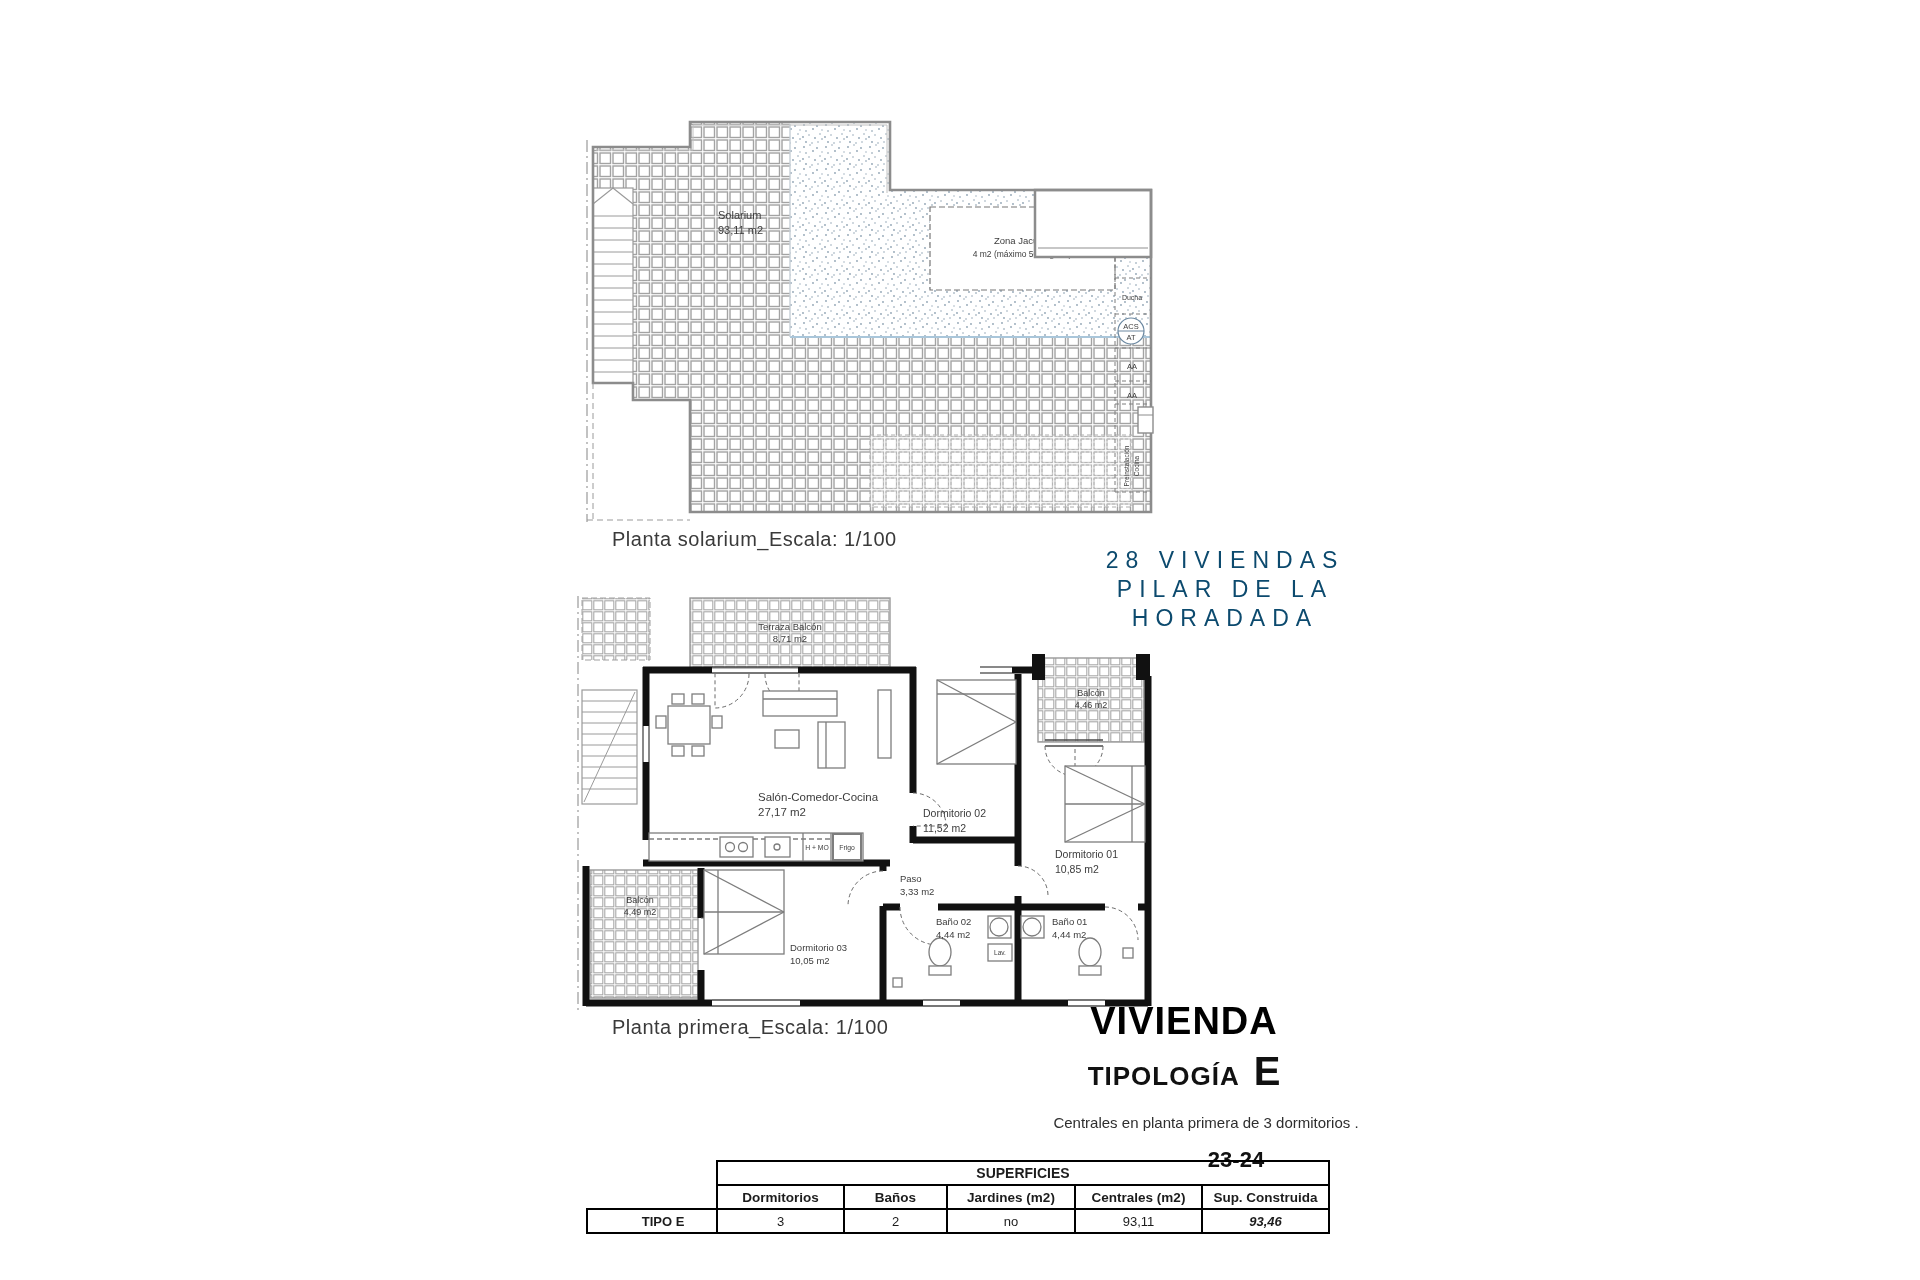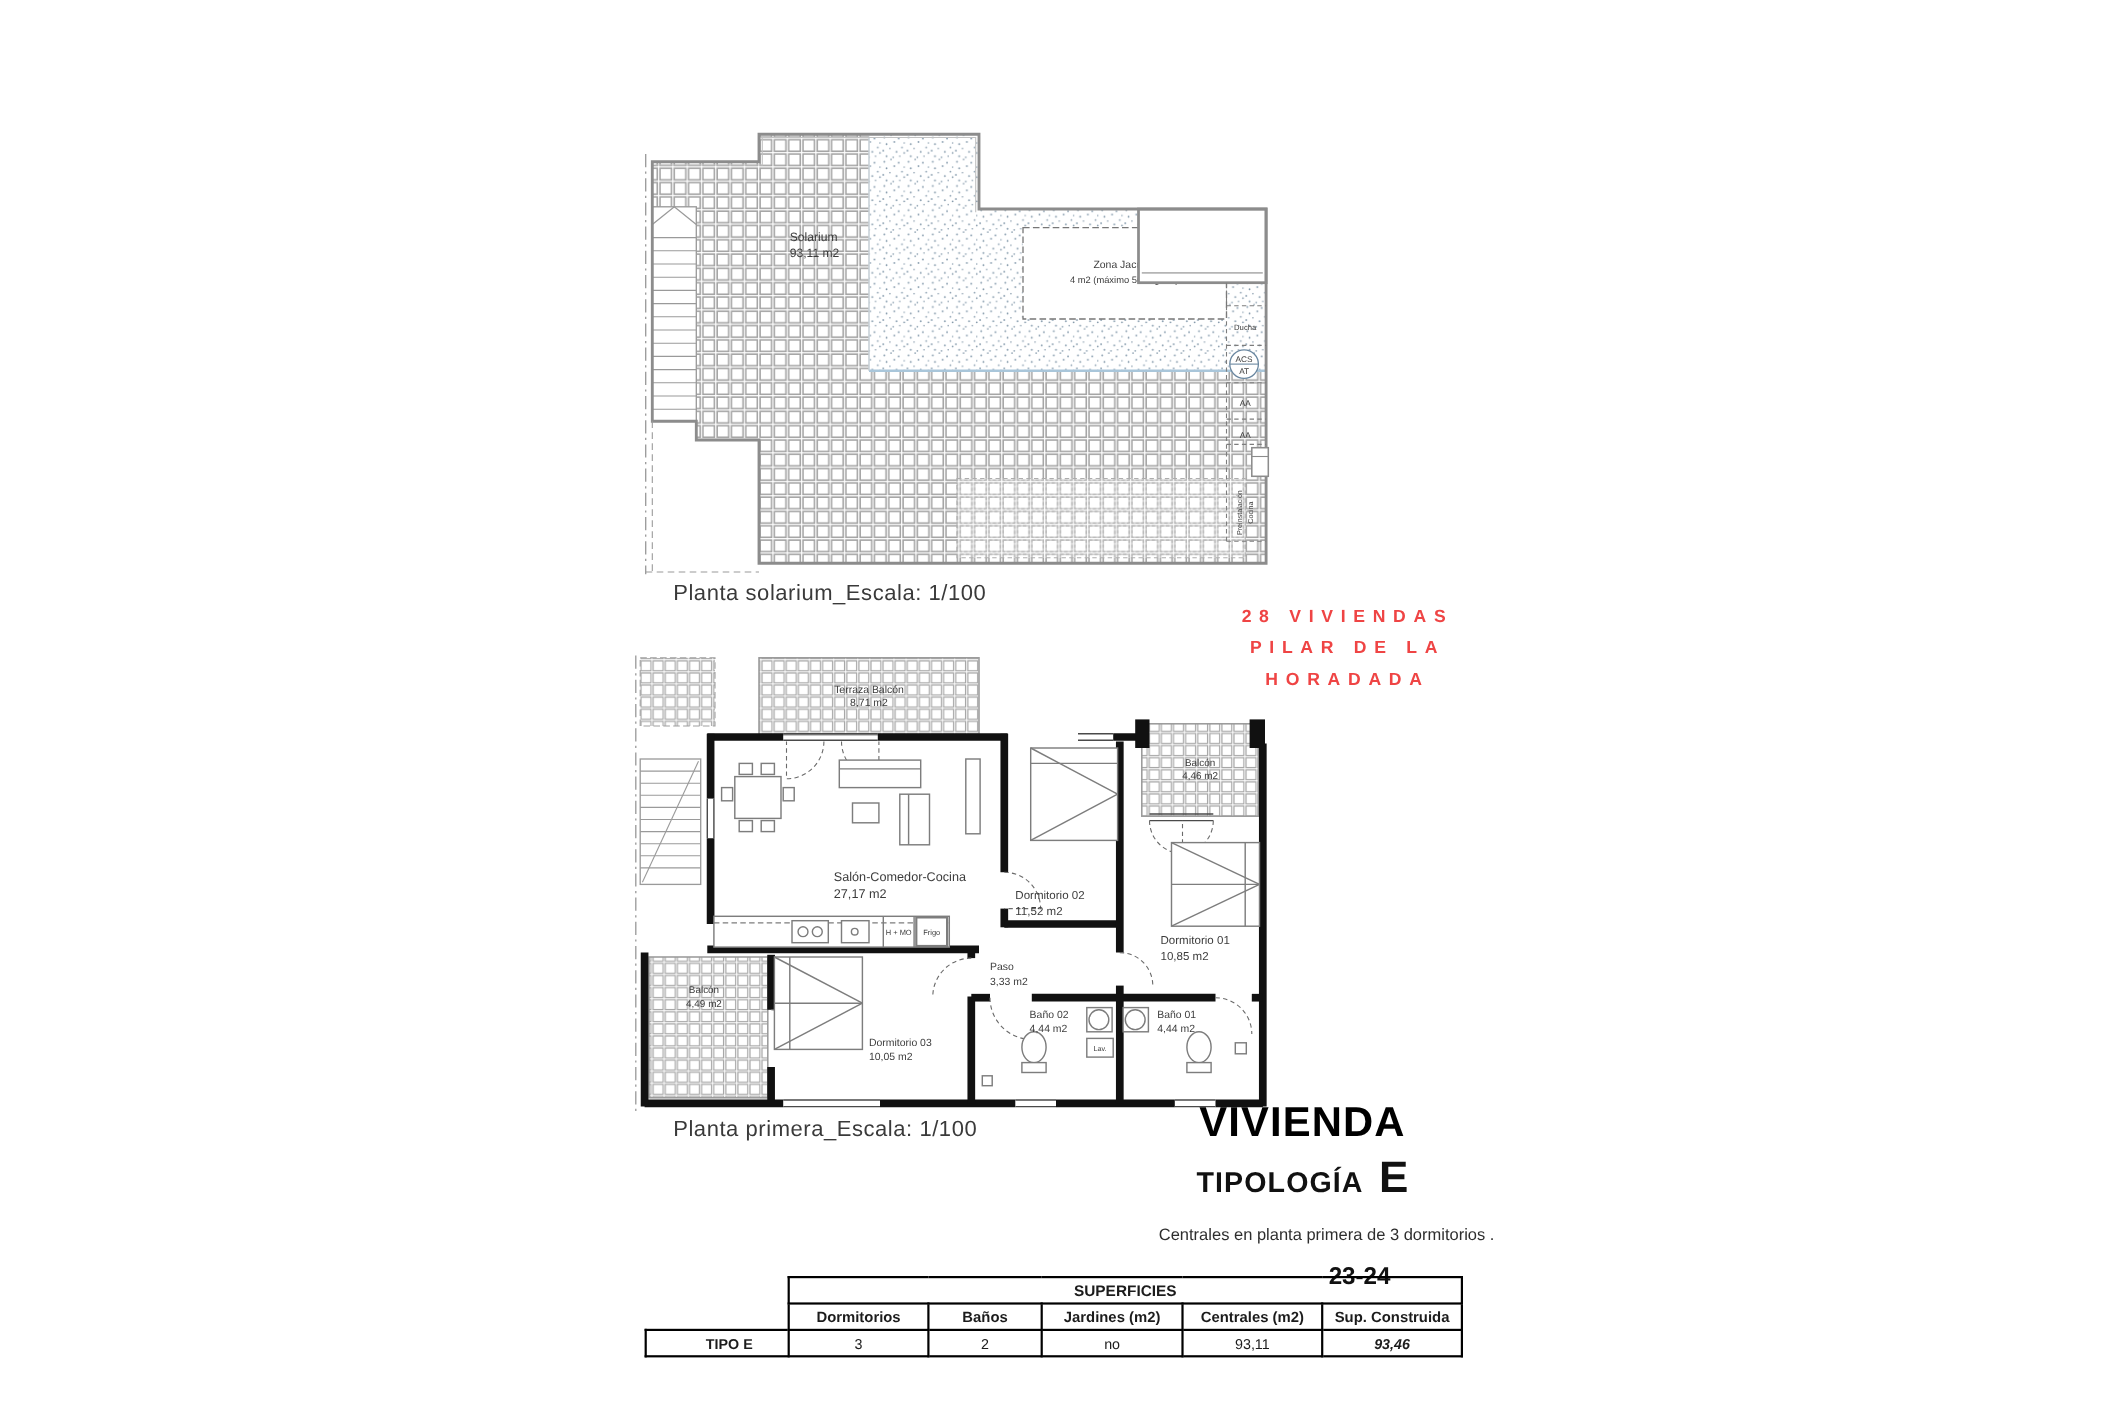--- a/index.html
+++ b/index.html
@@ -3,21 +3,21 @@
 <meta charset="utf-8">
 <style>
   * { margin:0; padding:0; box-sizing:border-box; }
   html,body { width:1920px; height:1280px; background:#ffffff; font-family:"Liberation Sans", sans-serif; color:#1c1c1c; }
   .abs { position:absolute; }
   #sheet { position:relative; width:1920px; height:1280px; background:#fff; overflow:hidden; }
 
   .caption { font-size:20px; color:#3a3a3a; letter-spacing:0.5px; }
 
   #project-heading { left:1102px; top:546px; width:246px; text-align:center; }
-  #project-heading div { font-size:16px; font-weight:bold; color:#ef4444; letter-spacing:7px; line-height:29px; white-space:nowrap; }
+  #project-heading div { font-size:23px; font-weight:normal; color:#0c4a6e; letter-spacing:7px; line-height:29px; white-space:nowrap; }
 
   #title-block { left:1014px; top:1000px; width:340px; text-align:center; }
   #title-main { font-size:38px; font-weight:bold; letter-spacing:1px; color:#000000; }
   #title-sub { margin-top:6px; display:flex; justify-content:center; align-items:baseline; gap:14px; }
   #title-sub .t1 { font-size:26px; font-weight:bold; letter-spacing:1px; color:#111;text-align:center; }
   #title-sub .t2 { font-size:40px; font-weight:bold; color:#111; }
   #title-desc { margin-top:20px; font-size:15px; color:#2e2e2e; transform:translateX(22px); white-space:nowrap; }
   #title-units { margin-top:16px; font-size:22px; font-weight:bold; color:#111; transform:translateX(52px); }
 
   #surface-table { left:586px; top:1160px; border-collapse:collapse; table-layout:fixed; }

